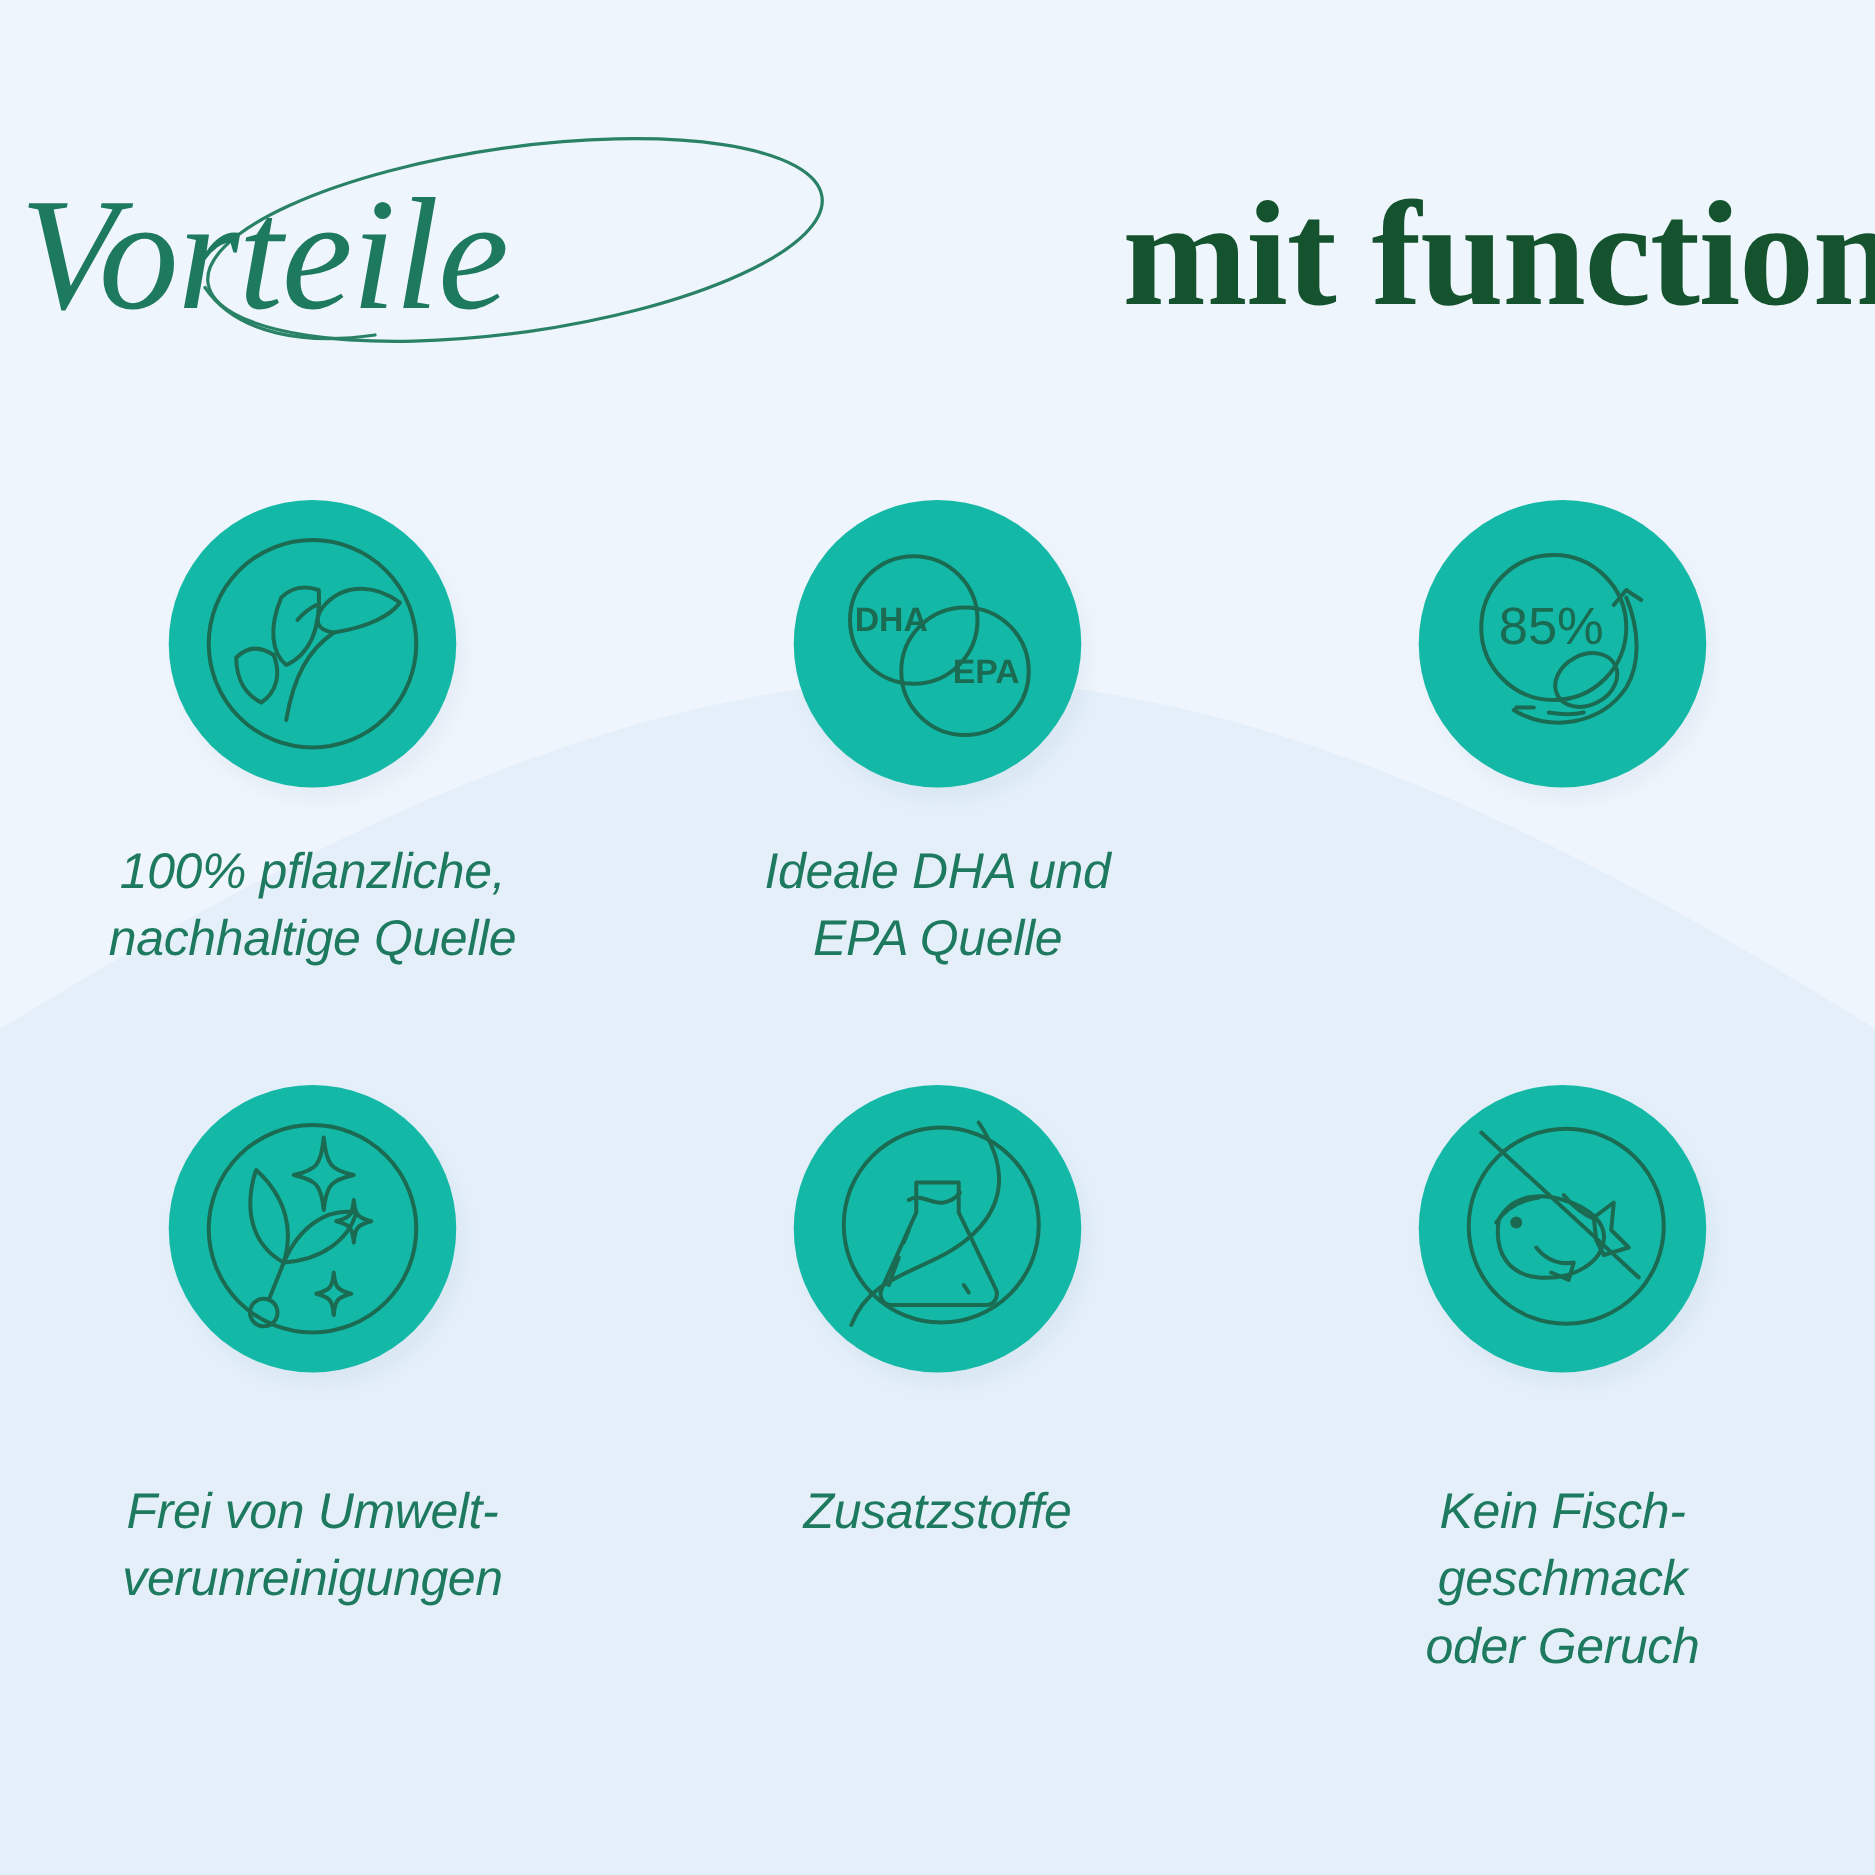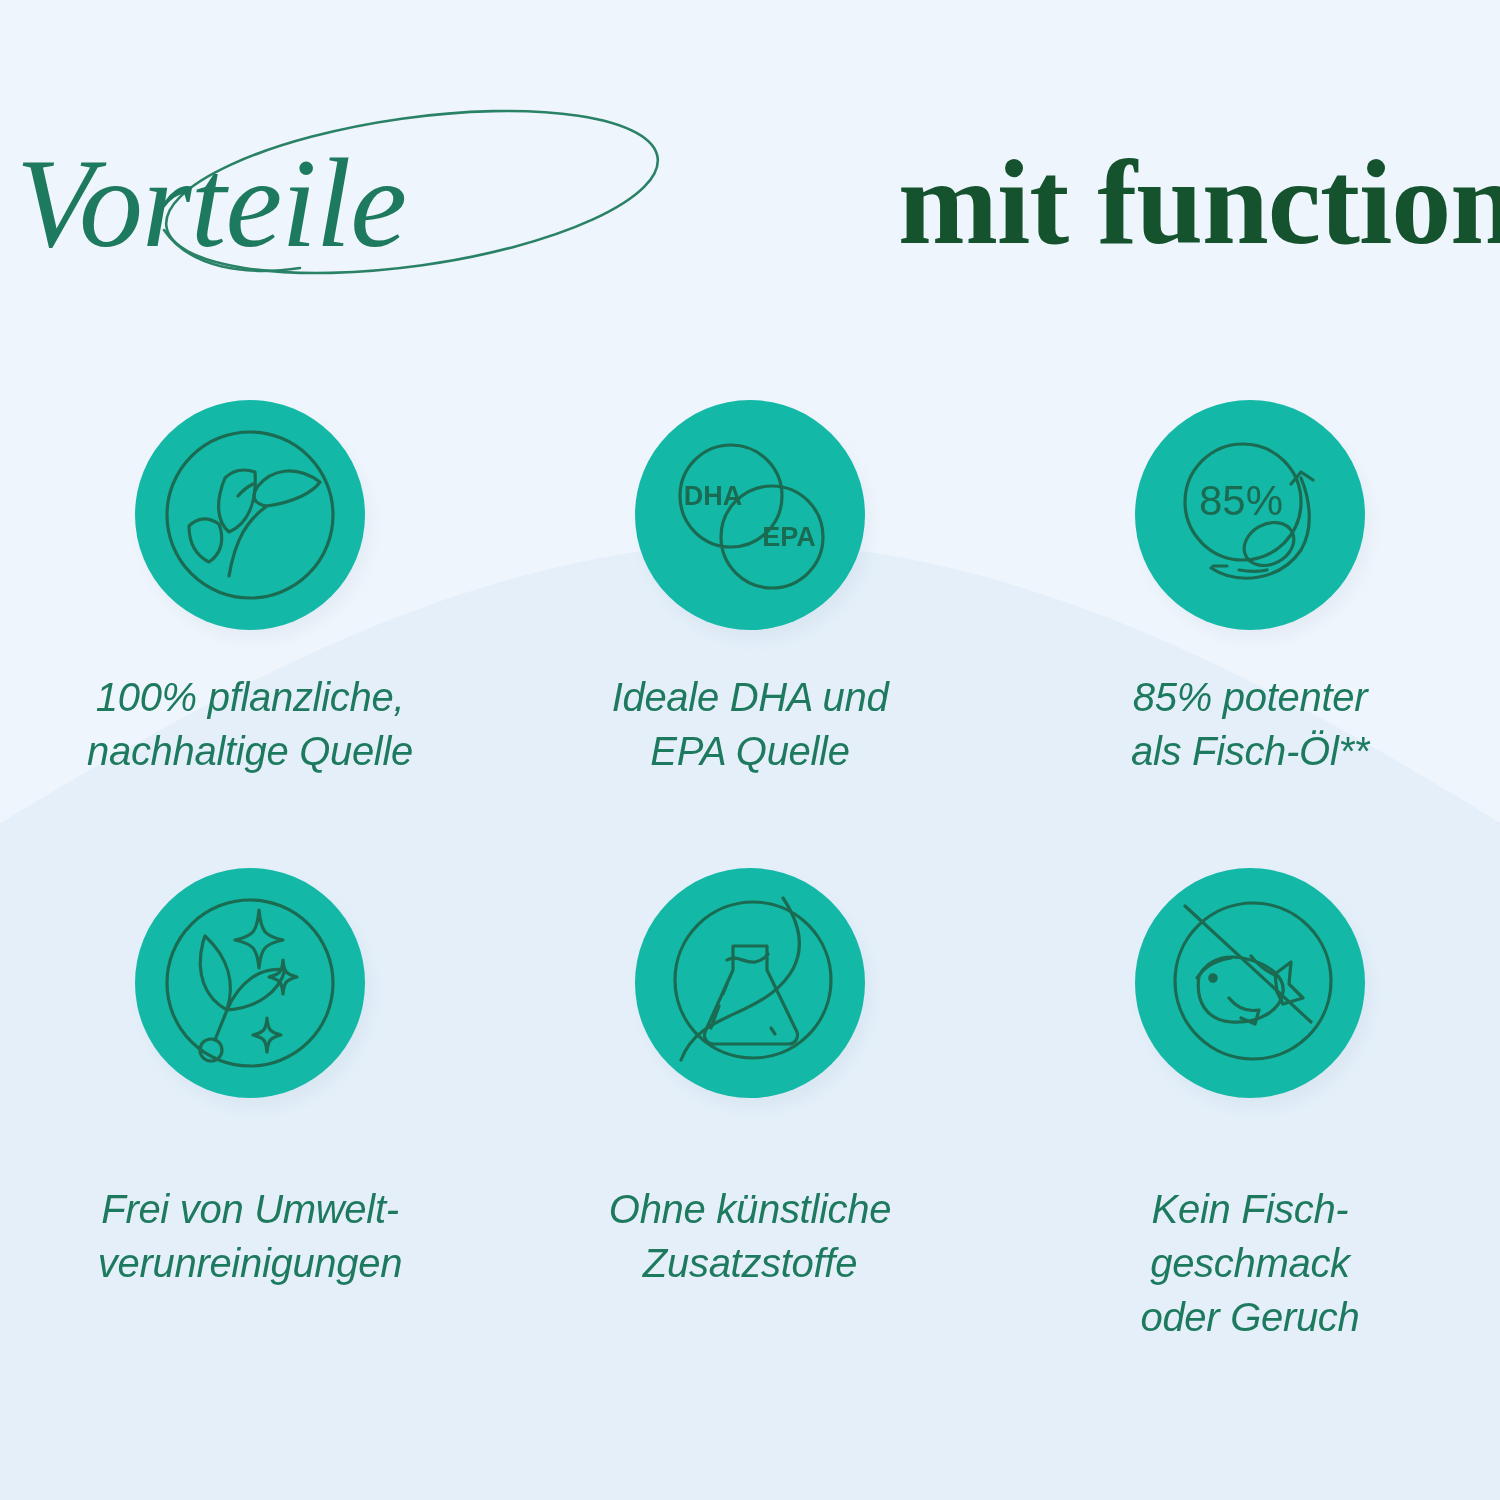--- a/index.html
+++ b/index.html
@@ -198,24 +198,20 @@
             <circle cx="88" cy="82" r="58"></circle>
             <path d="M56 148 C 84 166 126 160 146 130 C 158 110 156 82 146 58"></path>
             <path d="M136 64 L 146 52 L 158 60"></path>
             <ellipse cx="114" cy="124" rx="26" ry="20" transform="rotate(-28 114 124)"></ellipse>
             <path d="M58 146 L 72 146"></path>
             <path d="M84 150 C 96 152 104 152 112 150"></path>
           </g>
           <text class="pct-label" x="86" y="95" text-anchor="middle">85%</text>
         </svg>
       </div>
-      <div class="caption">
-        <span>85% potenter</span>
-        <span>als Fisch-Öl**</span>
-      </div>
     </div>
 
     <div class="cell row2">
       <div class="badge">
         <svg width="190" height="190" viewBox="0 0 190 190">
           <g fill="none" stroke="#1b6b52" stroke-width="3.2" stroke-linecap="round" stroke-linejoin="round">
             <circle cx="95" cy="95" r="83"></circle>
             <path d="M48 54 C 40 86 50 110 72 122 C 80 96 74 70 50 48 Z"></path>
             <path d="M72 122 C 102 120 124 104 130 82 C 106 78 84 94 72 122 Z"></path>
             <path d="M72 122 L 60 152"></path>
@@ -240,21 +236,20 @@
             <path d="M78 58 L 112 58 L 112 82 L 142 144 C 144 150 140 156 134 156 L 58 156 C 52 156 48 150 50 144 L 78 82 Z"></path>
             <path d="M72 72 C 82 66 90 76 100 74 C 106 73 110 70 113 66"></path>
             <path d="M72 96 L 68 106"></path>
             <path d="M64 118 L 56 140"></path>
             <path d="M116 140 L 120 146"></path>
             <path d="M128 10 C 152 46 150 78 118 104 C 86 130 42 130 26 172"></path>
           </g>
         </svg>
       </div>
       <div class="caption">
-        <span>Ohne künstliche</span>
         <span>Zusatzstoffe</span>
       </div>
     </div>
 
     <div class="cell row2">
       <div class="badge">
         <svg width="190" height="190" viewBox="0 0 190 190">
           <g fill="none" stroke="#1b6b52" stroke-width="3.2" stroke-linecap="round" stroke-linejoin="round">
             <circle cx="98" cy="93" r="78"></circle>
             <path d="M44 88 C 54 68 76 66 96 72 C 116 78 130 90 128 104 C 126 122 104 136 76 134 C 52 132 40 114 44 88 Z"></path>

